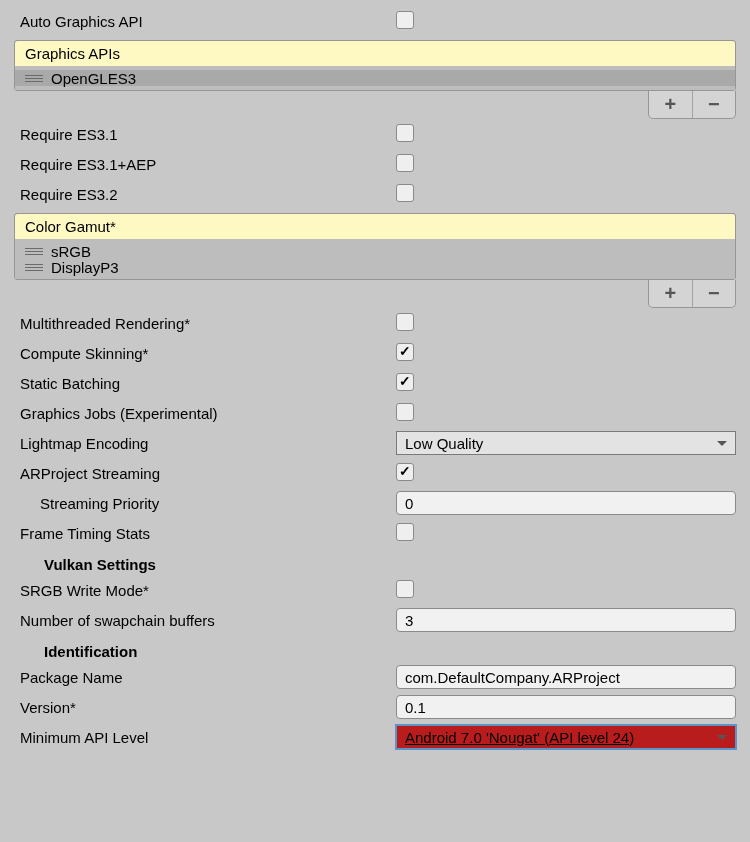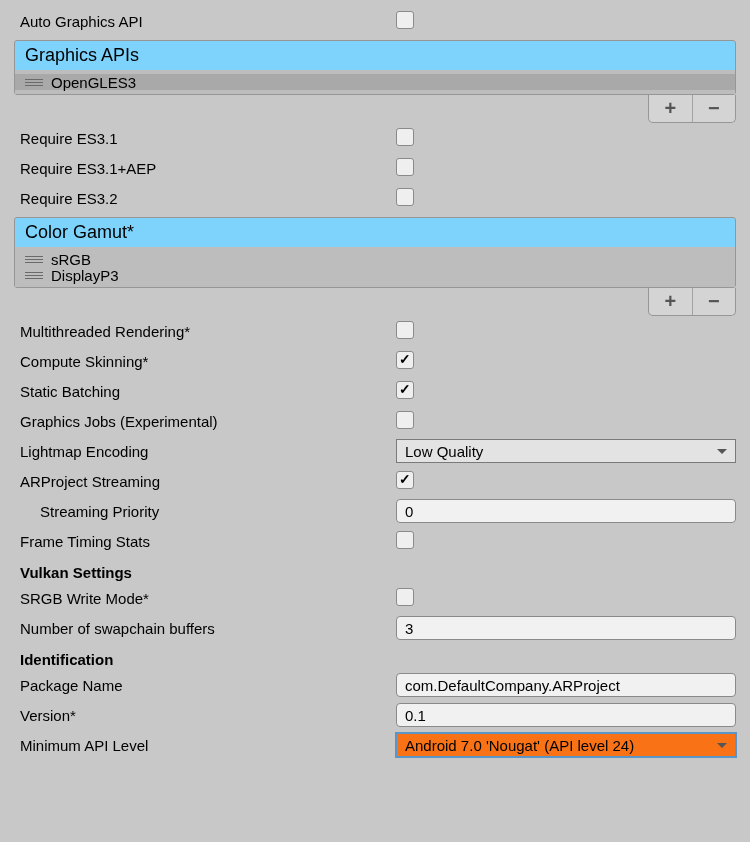--- a/index.html
+++ b/index.html
@@ -25,20 +25,21 @@
   }
   .control-col {
     flex: 1;
   }
   .indent { padding-left: 26px; }
   .section-heading {
     font-weight: bold;
     padding-left: 6px;
     margin-top: 8px;
     margin-bottom: 2px;
+    margin-left: 24px;
   }
   .checkbox {
     width: 18px;
     height: 18px;
     background: #efefef;
     border: 1px solid #8a8a8a;
     border-radius: 3px;
     display: inline-flex;
     align-items: center;
     justify-content: center;
@@ -71,39 +72,40 @@
     border: 1px solid #7a7a7a;
     border-radius: 0;
     padding: 2px 24px 2px 8px;
     font-size: 15px;
     display: flex;
     align-items: center;
     position: relative;
     cursor: pointer;
   }
   .dropdown.focused {
-    background: #f97316;
+    background: #b91c1c;
     border: 1px solid #5b95c7;
     box-shadow: 0 0 0 1px #5b95c7;
+    text-decoration: underline;
   }
   .dropdown::after {
     content: "";
     position: absolute;
     right: 8px;
     top: 9px;
     width: 0; height: 0;
     border-left: 5px solid transparent;
     border-right: 5px solid transparent;
     border-top: 5px solid #555;
   }
   .list-header {
-    background: #7dd3fc;
+    background: #fef9c3;
     border-radius: 3px 3px 0 0;
     padding: 4px 10px;
-    font-size: 18px;
+    font-size: 15px;
   }
   .list-box {
     background: #bdbdbd;
     border: 1px solid #969696;
     border-radius: 3px;
     margin-top: 4px;
   }
   .list-body {
     background: #bdbdbd;
     padding: 4px 0;

